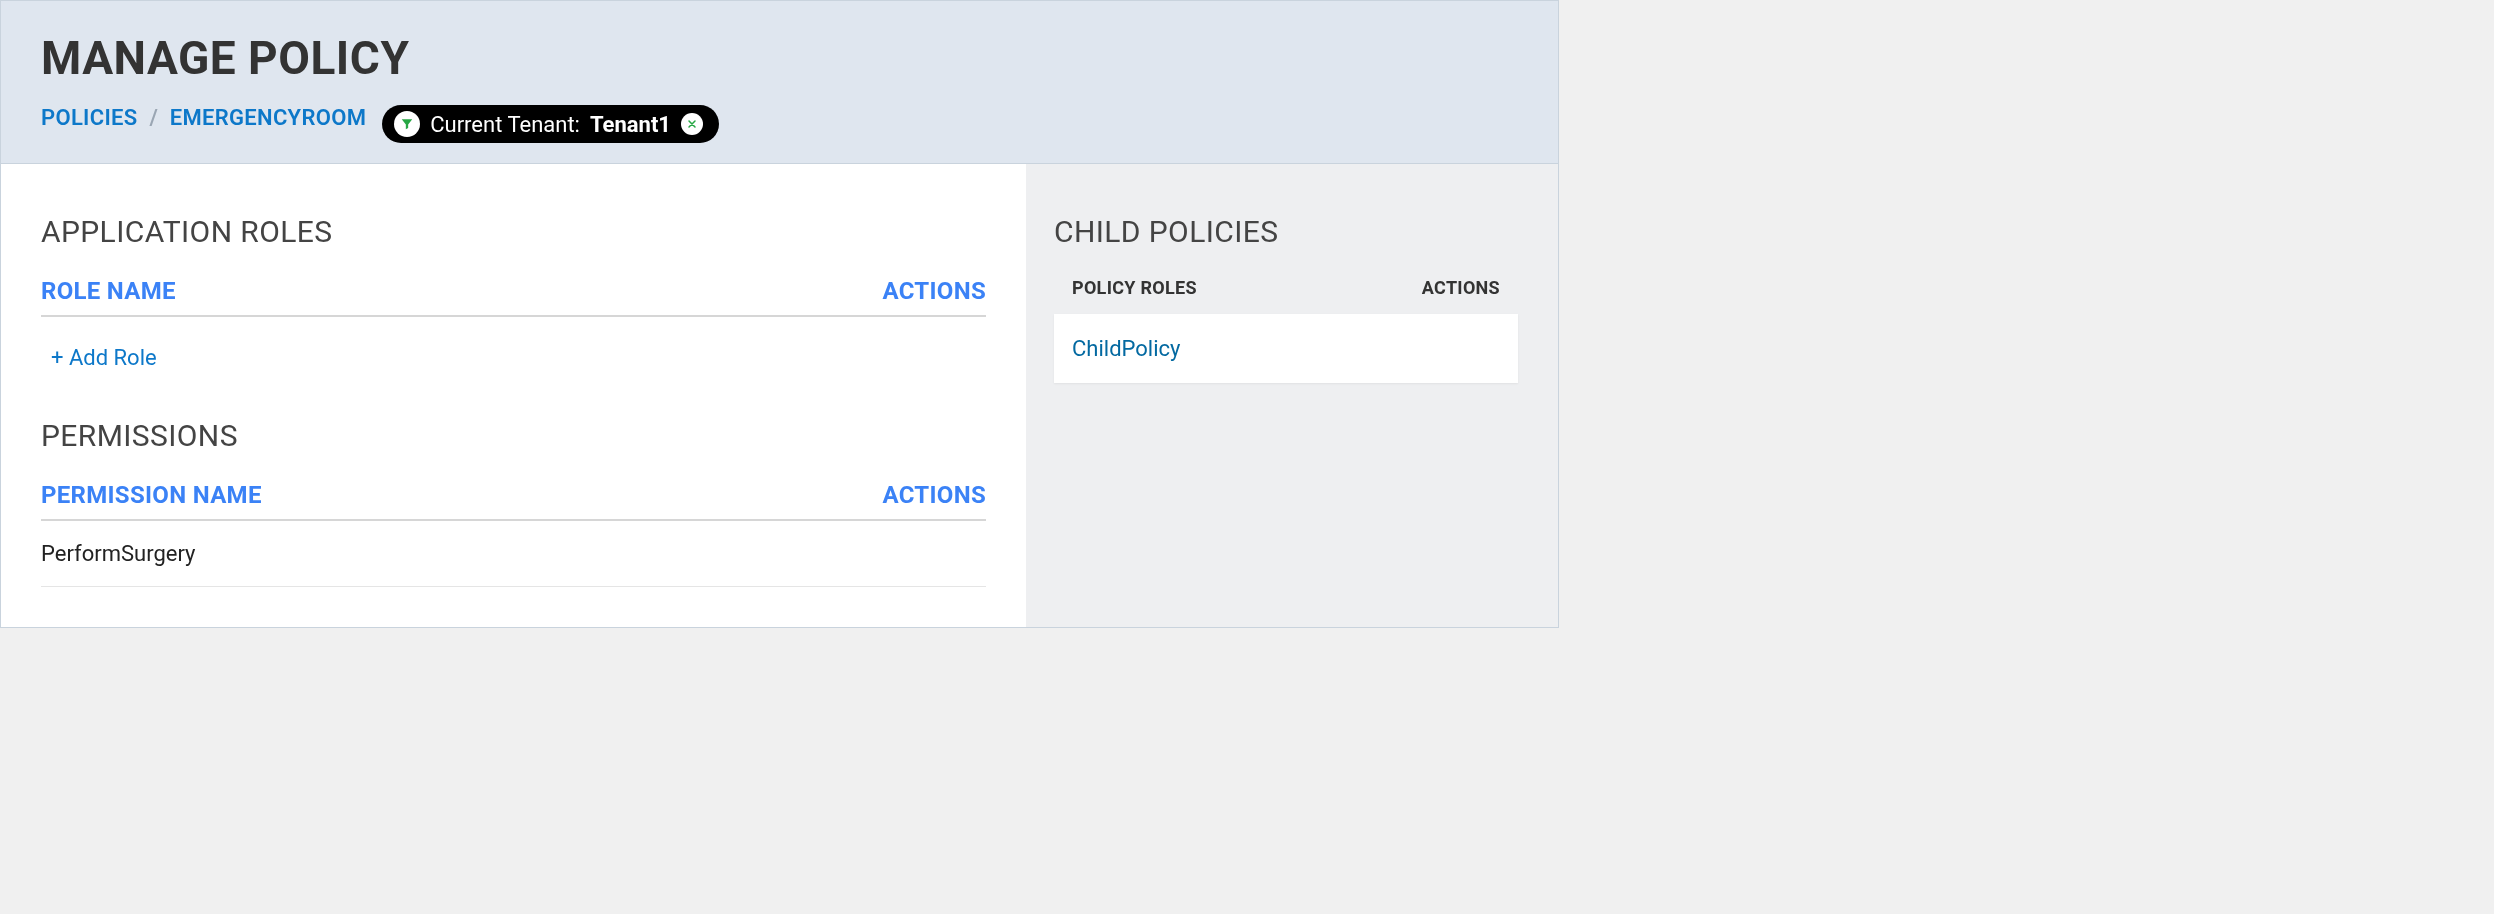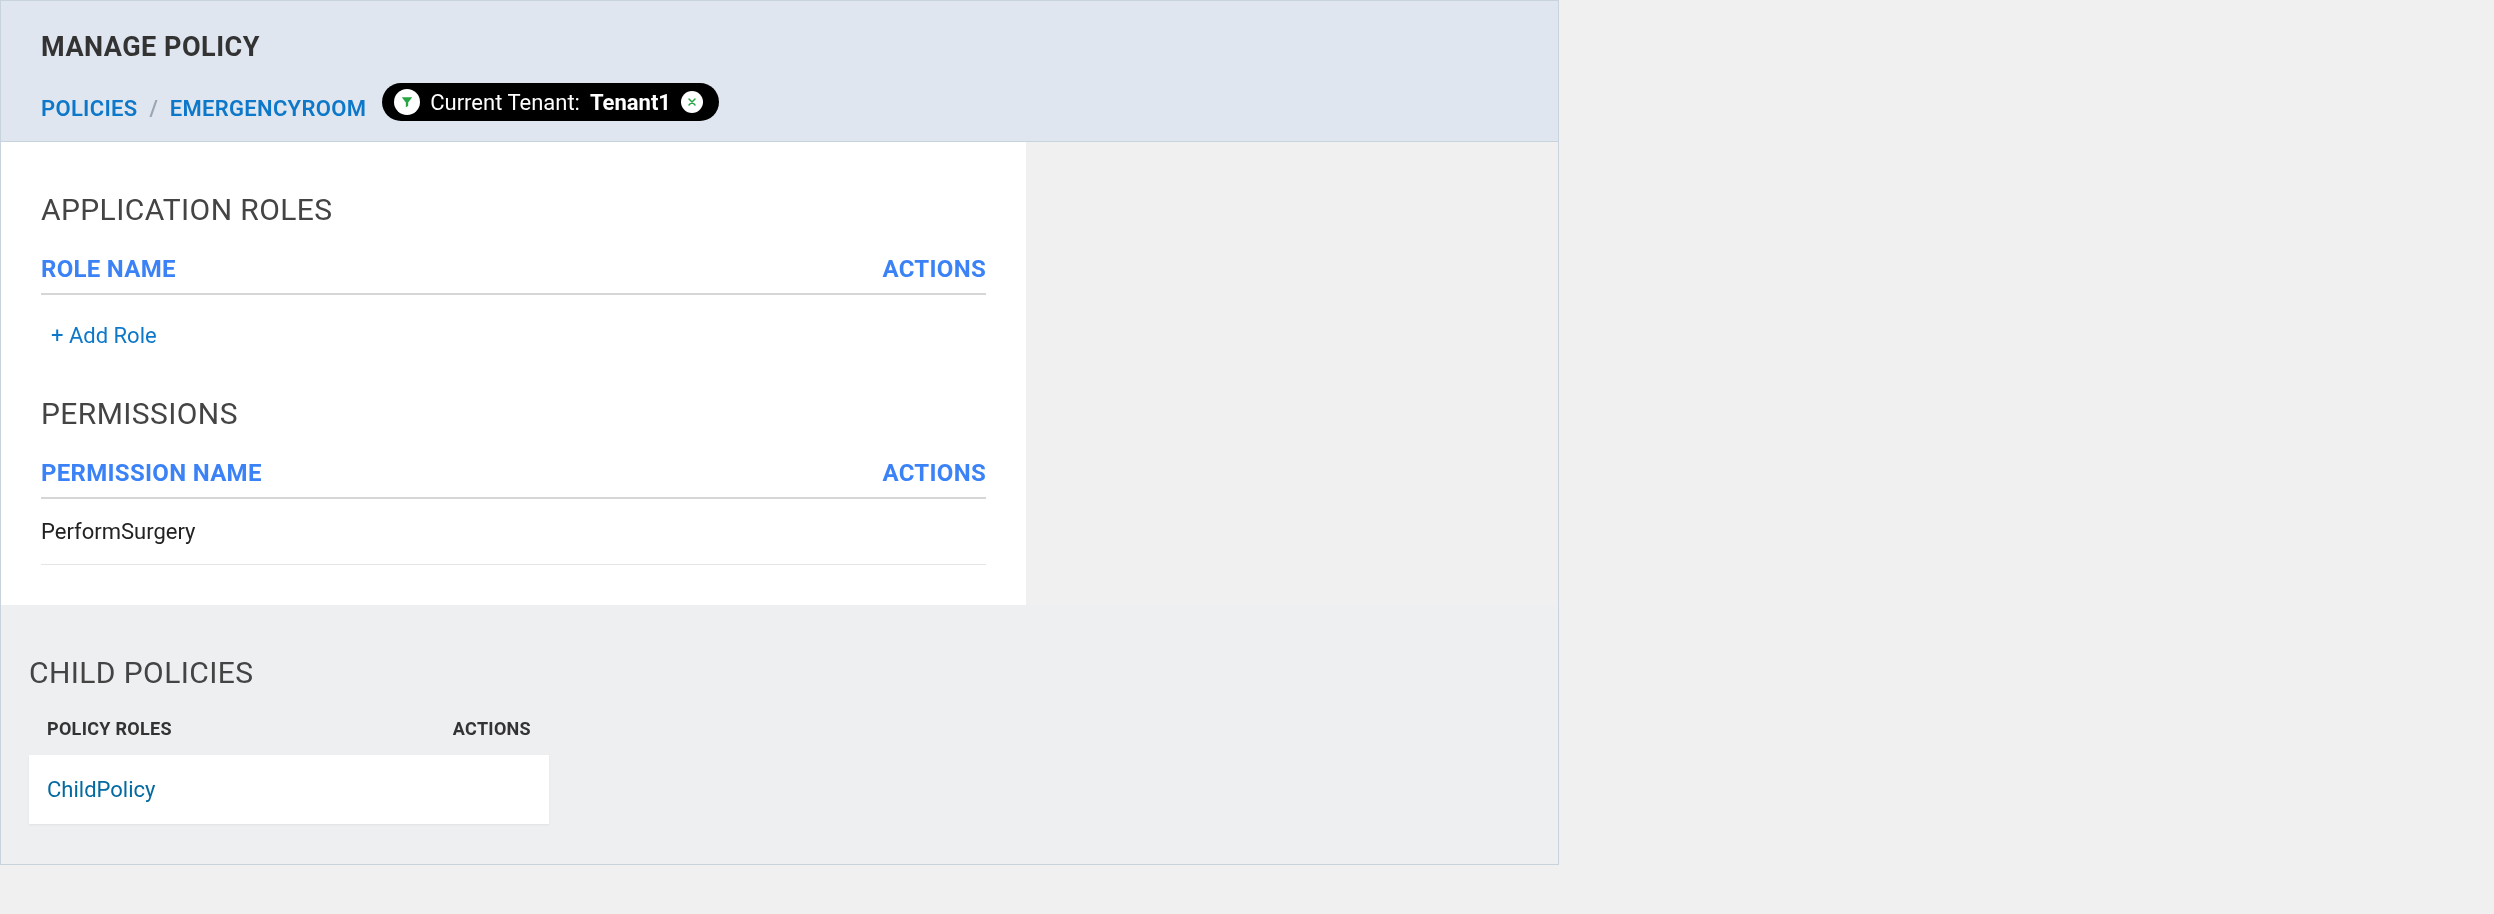--- a/index.html
+++ b/index.html
@@ -11,29 +11,29 @@
       font-family: -apple-system, BlinkMacSystemFont, "Segoe UI", Roboto, "Helvetica Neue", Arial, sans-serif;
       background: #f0f0f0;
       width: 2494px;
     }
     .header {
       background: #dfe6ef;
       padding: 30px 40px 20px 40px;
       border-bottom: 1px solid #c9d3dd;
     }
     .page-title {
-      font-size: 27px;
+      font-size: 46px;
       font-weight: 700;
       color: #333;
       letter-spacing: 0.5px;
       margin-bottom: 20px;
     }
     .breadcrumb-row {
       display: flex;
-      align-items: flex-end;
+      align-items: flex-start;
       gap: 16px;
     }
     .breadcrumb {
       display: flex;
       align-items: center;
       gap: 12px;
       font-size: 22px;
       font-weight: 600;
     }
     .breadcrumb-link {
@@ -81,21 +81,20 @@
       align-items: center;
       justify-content: center;
       cursor: pointer;
     }
     .tenant-close svg {
       fill: #27a744;
     }
     .content-wrap {
       display: flex;
       align-items: stretch;
-      flex-direction: column;
     }
     .main-panel {
       background: #fff;
       width: 1025px;
       padding: 50px 40px 40px 40px;
     }
     .right-panel {
       background: #eeeff1;
       flex: 1;
       padding: 50px 40px 40px 28px;

